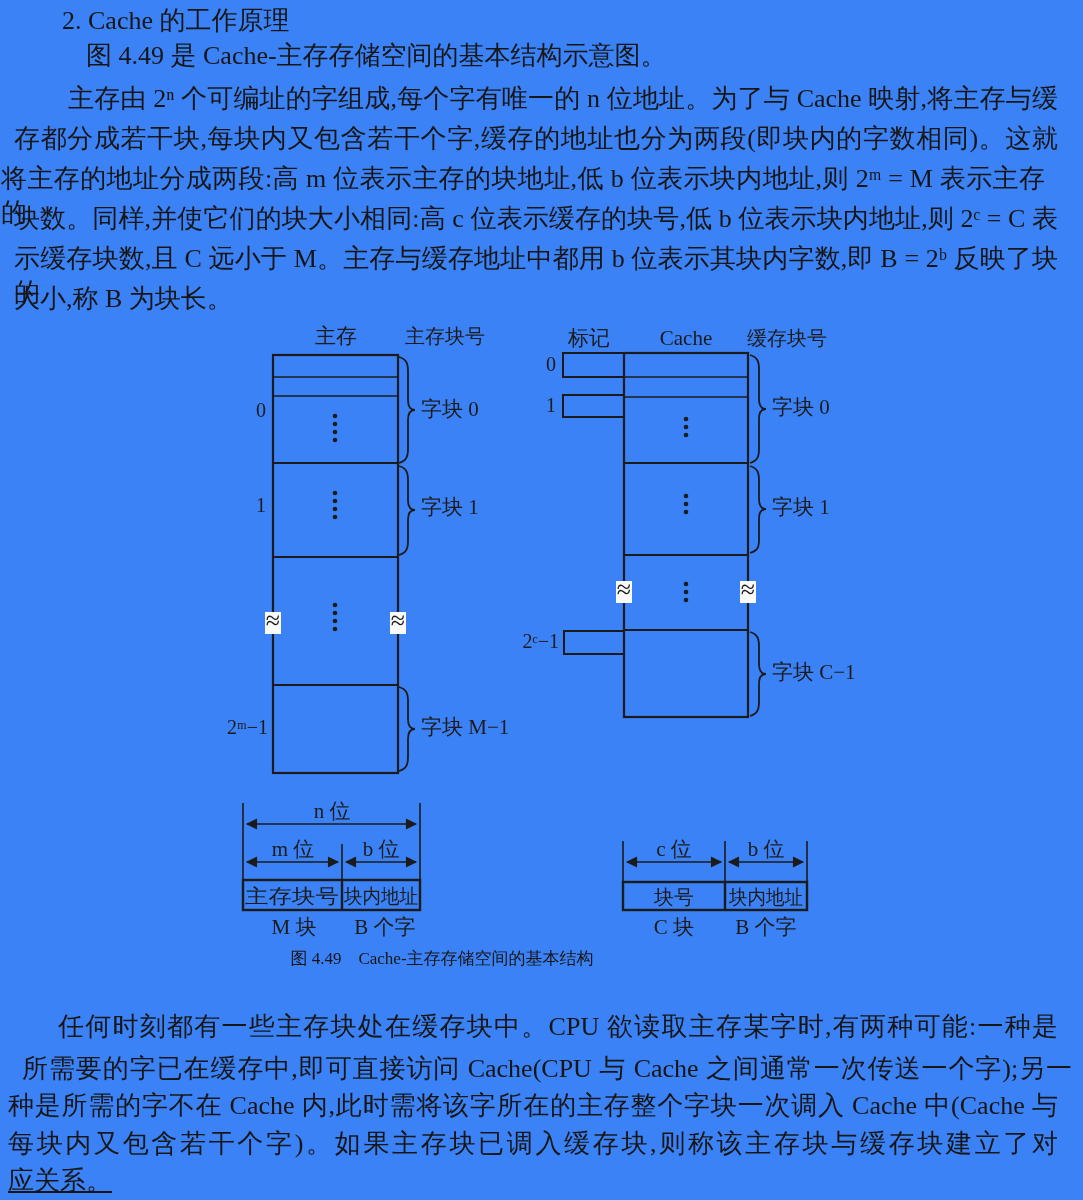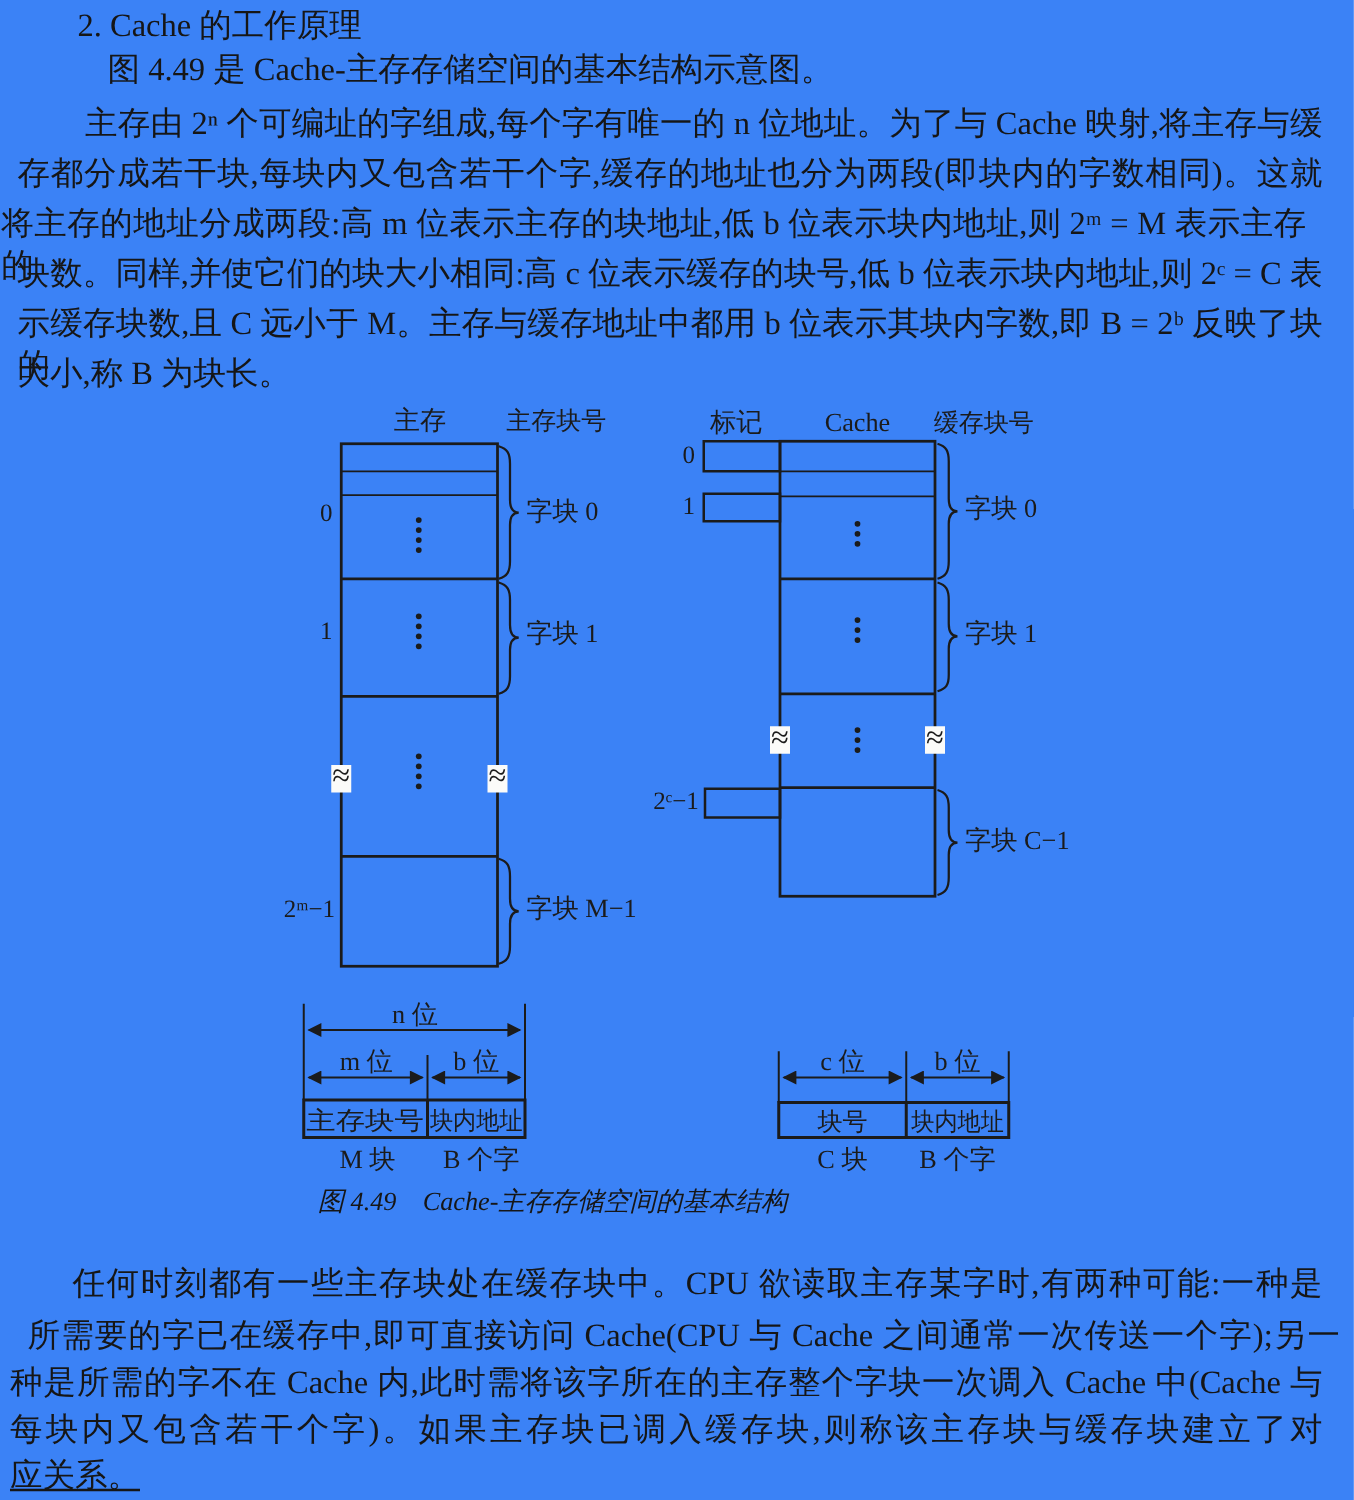--- a/index.html
+++ b/index.html
@@ -2,21 +2,21 @@
 <html><head>
 <meta charset="utf-8">
 <style>
   html,body{margin:0;padding:0;}
   .page{
     position:relative;width:1083px;height:1200px;background:#3b82f6;
     font-family:"Liberation Serif","DejaVu Serif",serif;color:#161616;overflow:hidden;
   }
   .line{position:absolute;font-size:26px;line-height:34px;white-space:normal;}
   .j{text-align:justify;text-align-last:justify;}
-  .caption{position:absolute;font-size:21px;text-align:center;font-style:italic;}
+  .caption{position:absolute;font-size:17px;text-align:center;}
   svg{position:absolute;left:0;top:0;pointer-events:none;}
   svg text{font-family:"Liberation Serif","DejaVu Serif",serif;fill:#1b1b1b;}
   .fig-stroke{stroke:#1b1b1b;fill:none;}
 </style>
 </head>
 <body>
 
 <div class="page">
 
   <div class="line" style="left:62px;top:4px;">2. Cache 的工作原理</div>

